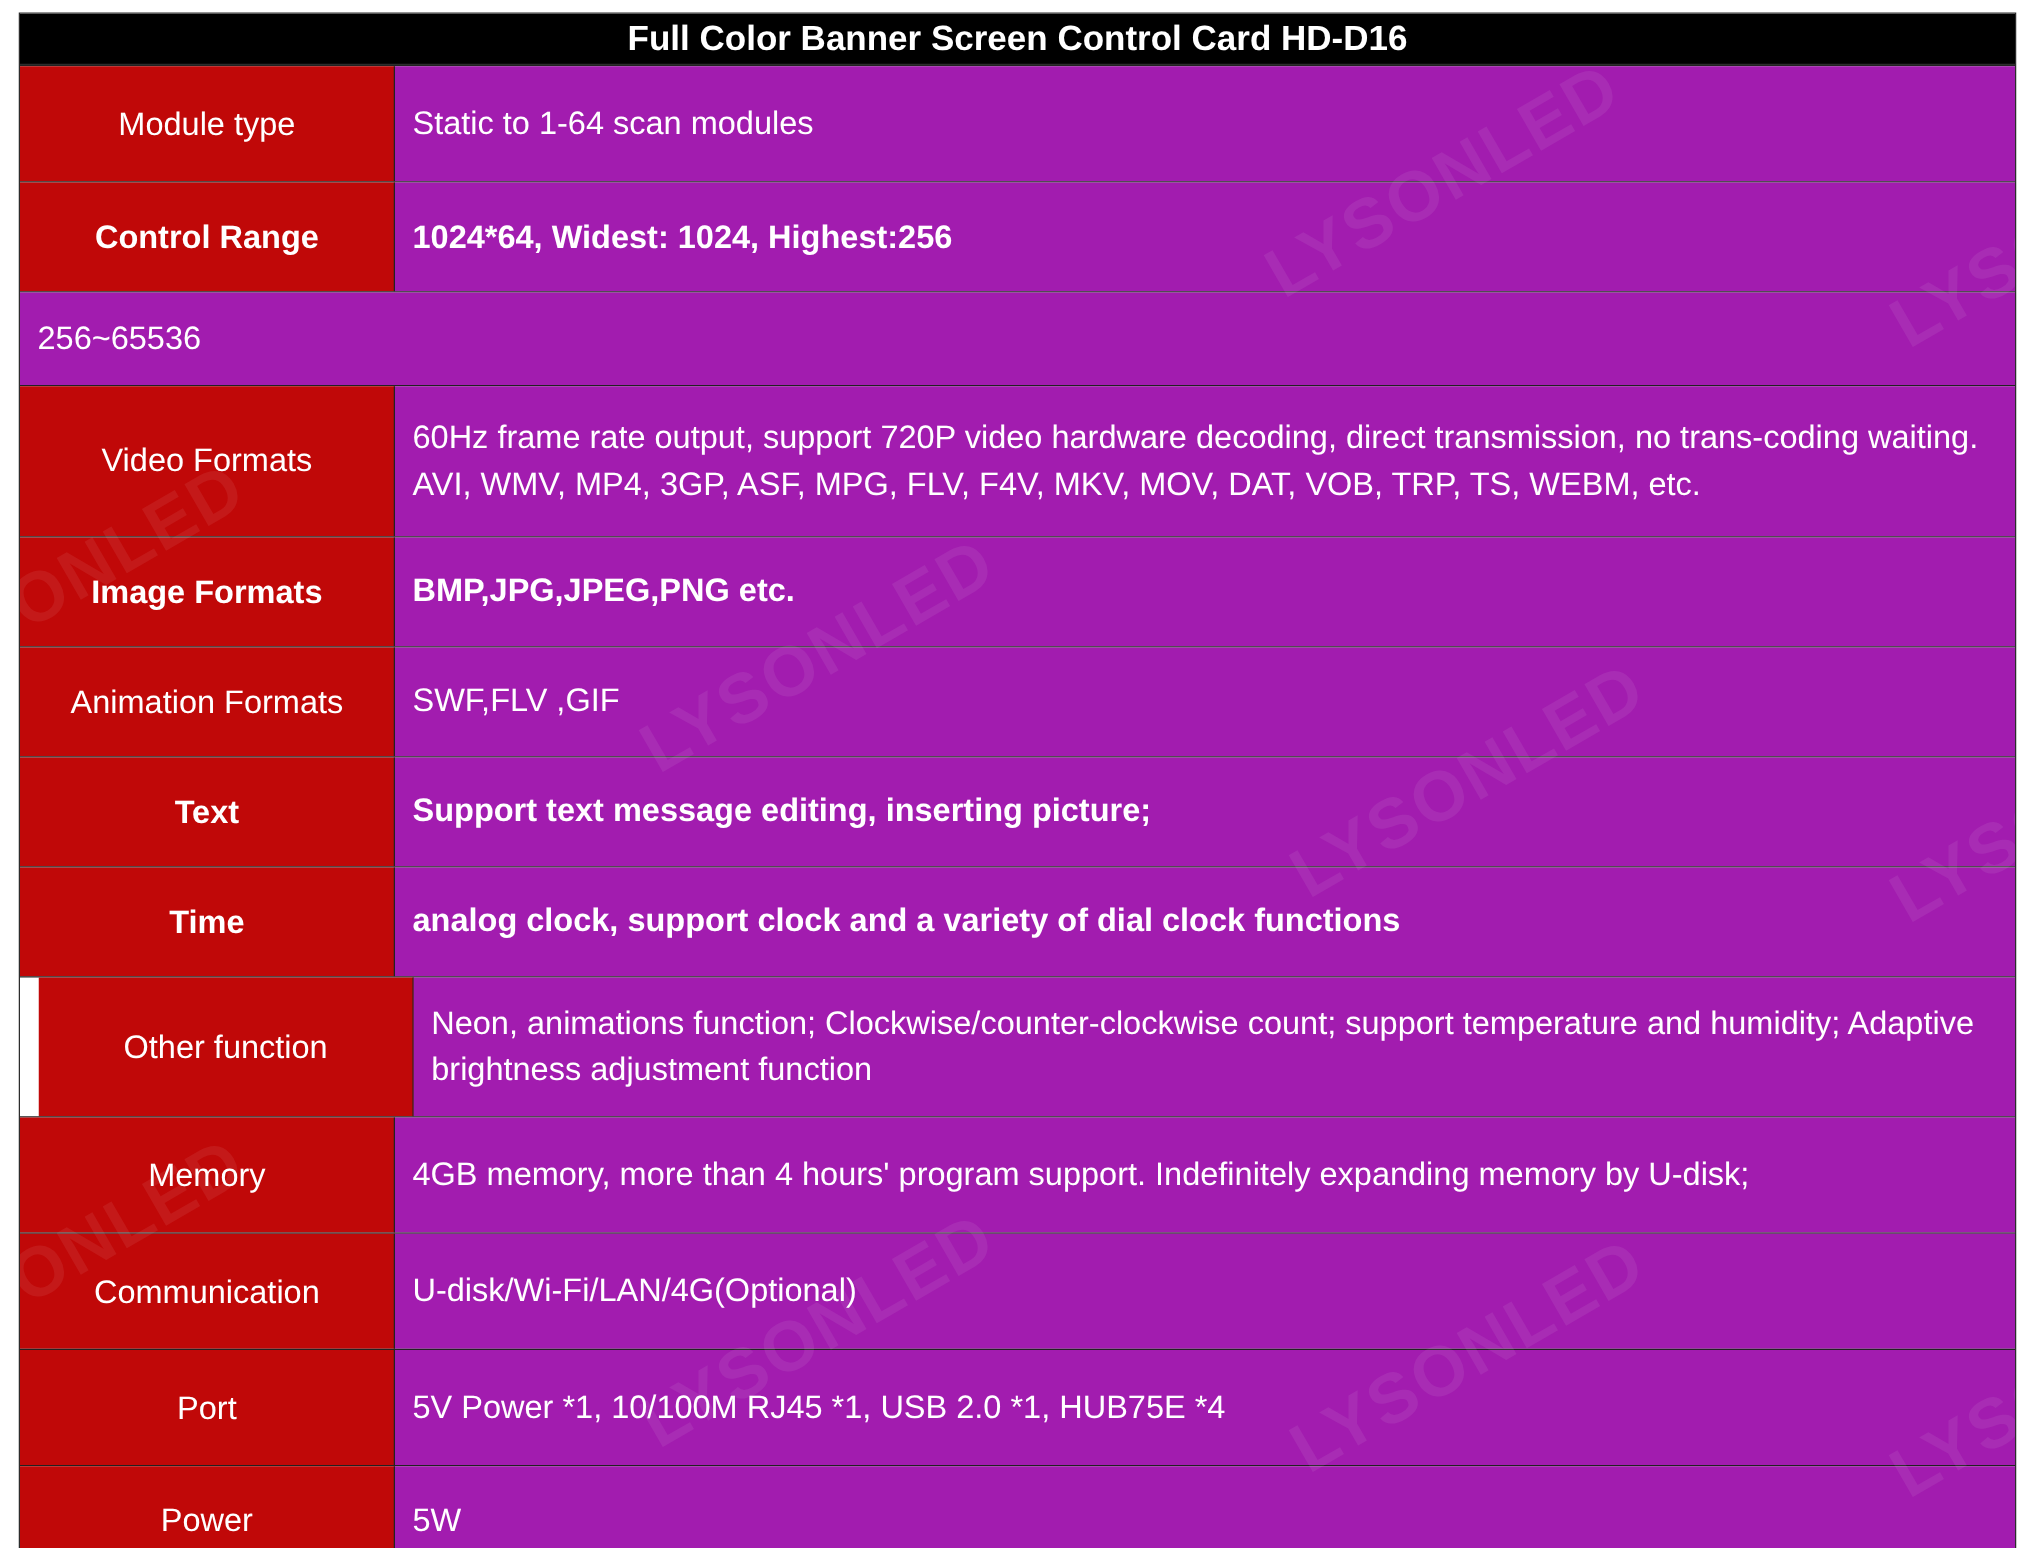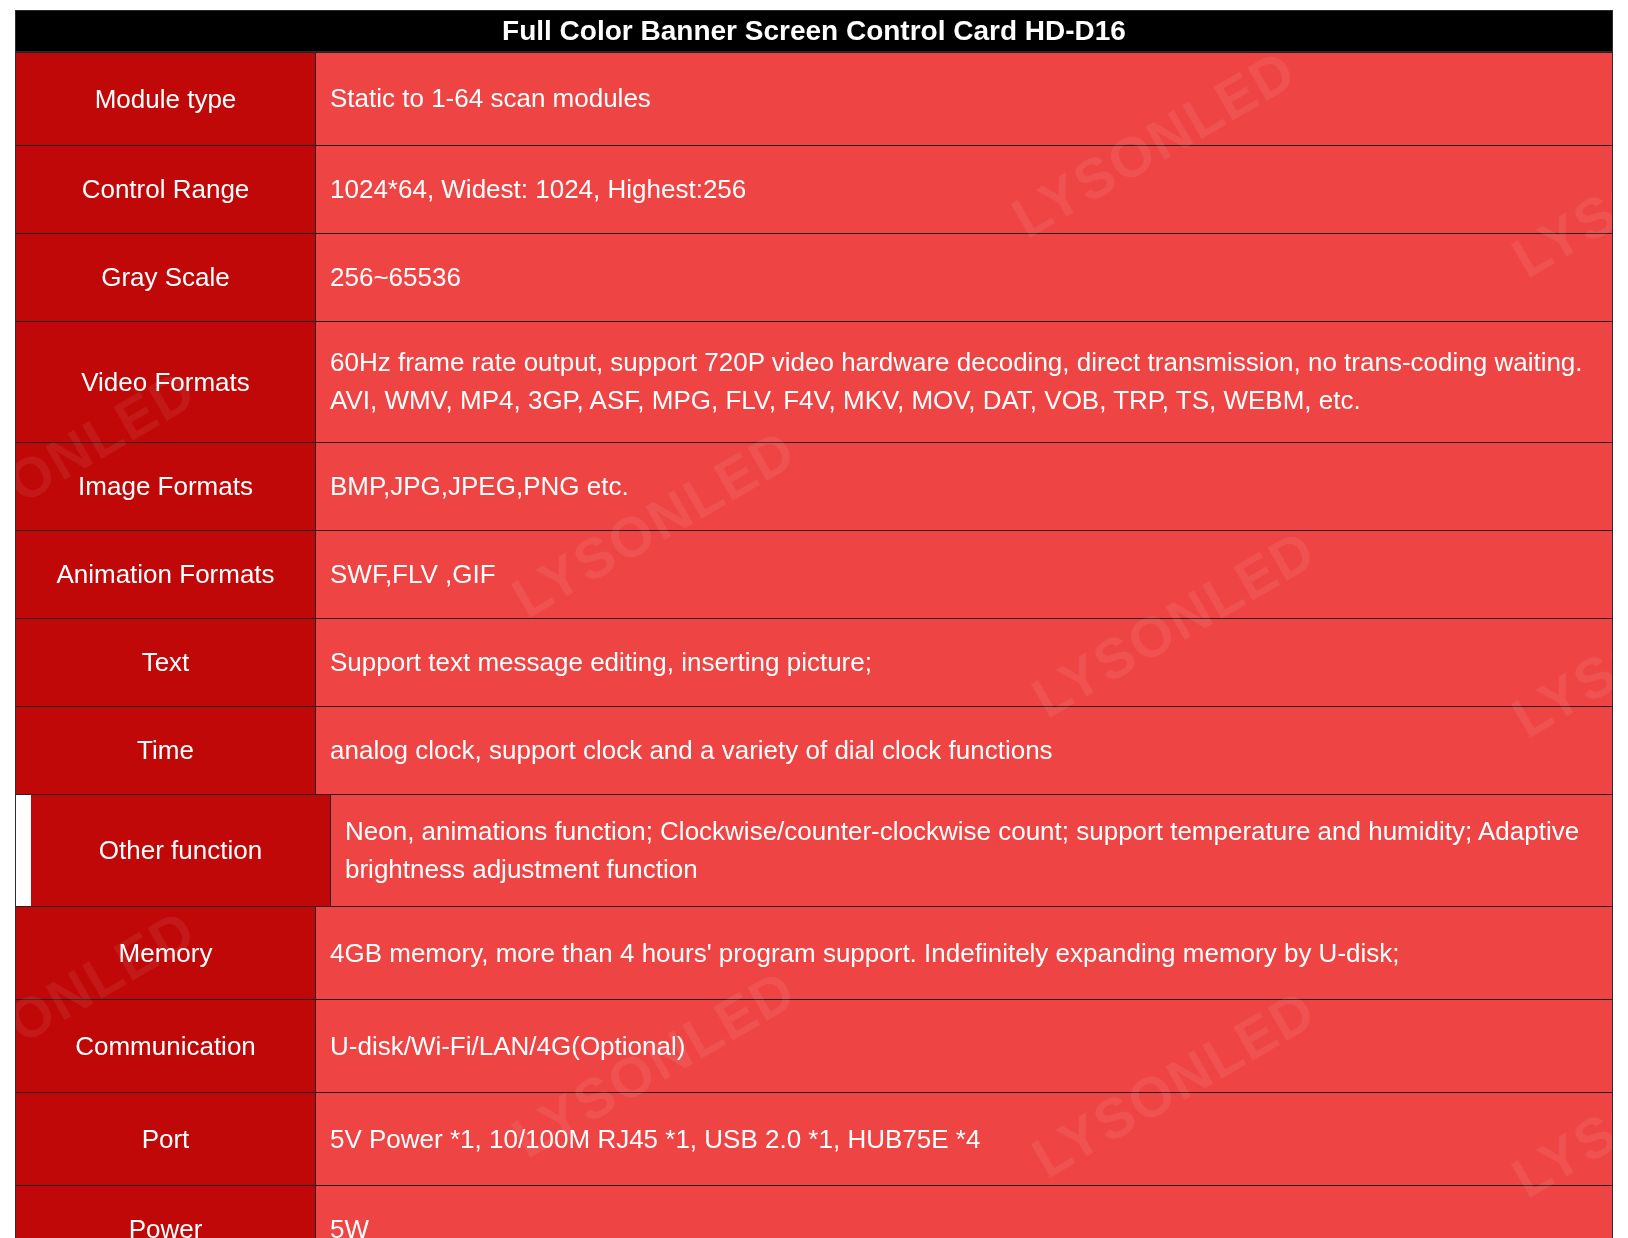--- a/index.html
+++ b/index.html
@@ -58,31 +58,31 @@
     display: flex;
     align-items: center;
     justify-content: center;
     text-align: center;
     padding: 28px 8px;
     border-right: 1px solid #222;
     box-sizing: border-box;
   }
   .value-cell {
     flex: 1;
-    background: #ef4444;
+    background: #a21caf;
     color: #ffffff;
     font-size: 26px;
     display: flex;
     align-items: center;
     padding: 18px 14px;
     line-height: 1.45;
     box-sizing: border-box;
   }
   .tall { min-height: 92px; }
-  .norm { min-height: 70px; }
+  .norm { min-height: 70px; font-weight: bold; }
   .short { min-height: 58px; }
 </style>
 </head>
 <body>
 
 <div class="table-wrap">
 
   <div class="watermark">
     <span class="wm-text" style="top:100px; left:980px;">LYSONLED</span>
     <span class="wm-text" style="top:140px; left:1480px;">LYSONLED</span>
@@ -102,21 +102,20 @@
     <div class="label-cell tall">Module type</div>
     <div class="value-cell tall">Static to 1-64 scan modules</div>
   </div>
 
   <div class="row">
     <div class="label-cell norm">Control Range</div>
     <div class="value-cell norm">1024*64, Widest: 1024, Highest:256</div>
   </div>
 
   <div class="row">
-    <div class="label-cell short">Gray Scale</div>
     <div class="value-cell short">256~65536</div>
   </div>
 
   <div class="row">
     <div class="label-cell" style="min-height:120px;">Video Formats</div>
     <div class="value-cell" style="min-height:120px;">60Hz frame rate output, support 720P video hardware decoding,   direct transmission, no trans-coding waiting. AVI, WMV, MP4, 3GP, ASF, MPG, FLV, F4V, MKV, MOV,   DAT, VOB, TRP, TS, WEBM, etc.</div>
   </div>
 
   <div class="row">
     <div class="label-cell norm">Image Formats</div>

